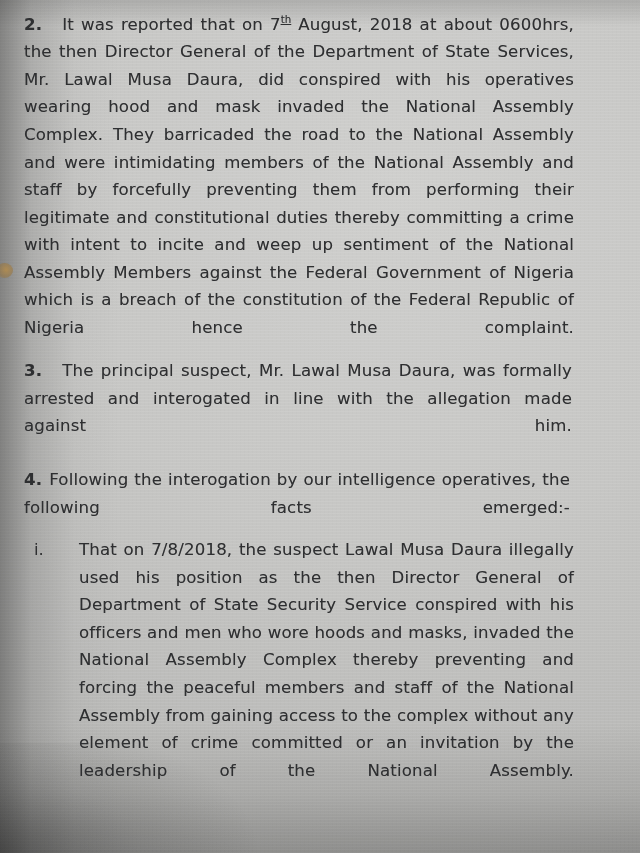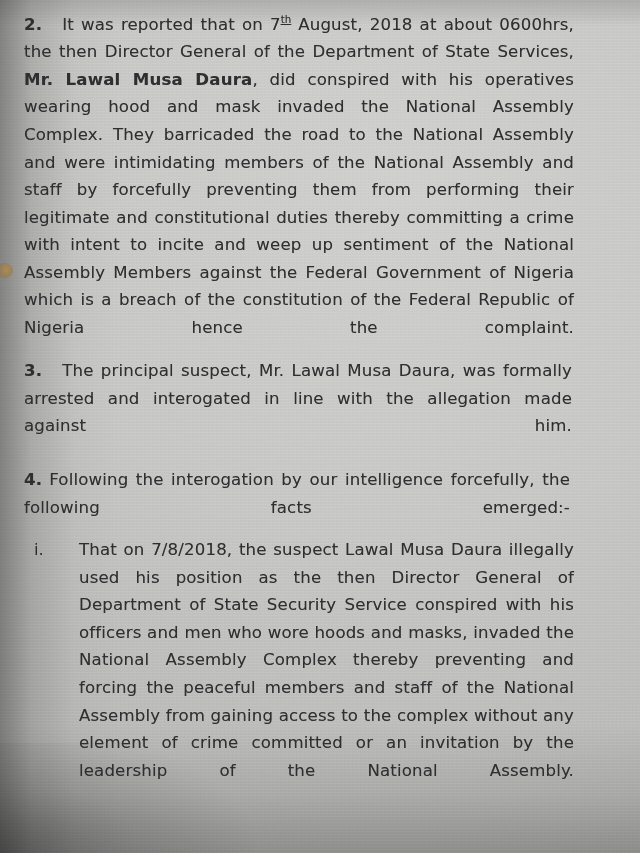--- a/index.html
+++ b/index.html
@@ -152,21 +152,21 @@
 
   .num {
     font-weight: bold;
     letter-spacing: 0.2px;
   }
 
   .gap-wide { display: inline-block; width: 20px; }
   .gap-small { display: inline-block; width: 7px; }
 
   b.name {
-    font-weight: bold;
+    font-weight: normal;
     letter-spacing: 0.2px;
   }
 
   sup.ord {
     font-size: 0.62em;
     vertical-align: super;
     letter-spacing: 0;
     text-decoration: underline;
   }
 
@@ -185,21 +185,21 @@
   <div class="shade-bottom"></div>
   <div class="shade-bottom-left"></div>
   <div class="smudge"></div>
 
   <div class="text-layer blur-wrap">
 
     <p class="para p2"><span class="num">2.</span><span class="gap-wide"></span><span>It was reported that on 7</span><sup class="ord">th</sup><span> August, 2018 at about 0600hrs, the then Director General of the Department of State Services, </span><b class="name">Mr. Lawal Musa Daura</b><span>, did conspired with his operatives wearing hood and mask invaded the National Assembly Complex. They barricaded the road to the National Assembly and were intimidating members of the National Assembly and staff by forcefully  preventing them from performing their legitimate and constitutional duties thereby committing a crime with intent to incite and weep up sentiment of the National Assembly Members against the Federal Government of Nigeria which is a breach of the constitution of the Federal Republic of Nigeria hence the complaint.</span></p>
 
     <p class="para p3"><span class="num">3.</span><span class="gap-wide"></span><span>The principal suspect, Mr. Lawal Musa Daura, was formally arrested and interogated in line with the allegation made against him.</span></p>
 
-    <p class="para p4"><span class="num">4.</span><span class="gap-small"></span><span>Following the interogation by our intelligence forcefully, the following  facts emerged:-</span></p>
+    <p class="para p4"><span class="num">4.</span><span class="gap-small"></span><span>Following the interogation by our intelligence operatives, the following  facts emerged:-</span></p>
 
     <div class="item-row">
       <span class="item-marker">i.</span>
       <span class="item-body">That on 7/8/2018, the suspect Lawal Musa Daura illegally used his position as the then Director General of Department of State Security Service conspired with his officers and men who wore hoods and masks, invaded the National Assembly Complex thereby preventing and forcing the peaceful members and staff of the National Assembly from gaining access to the complex without any element of crime committed or an invitation by the leadership of the National Assembly.</span>
     </div>
 
   </div>
 </div>
 
 </body></html>

